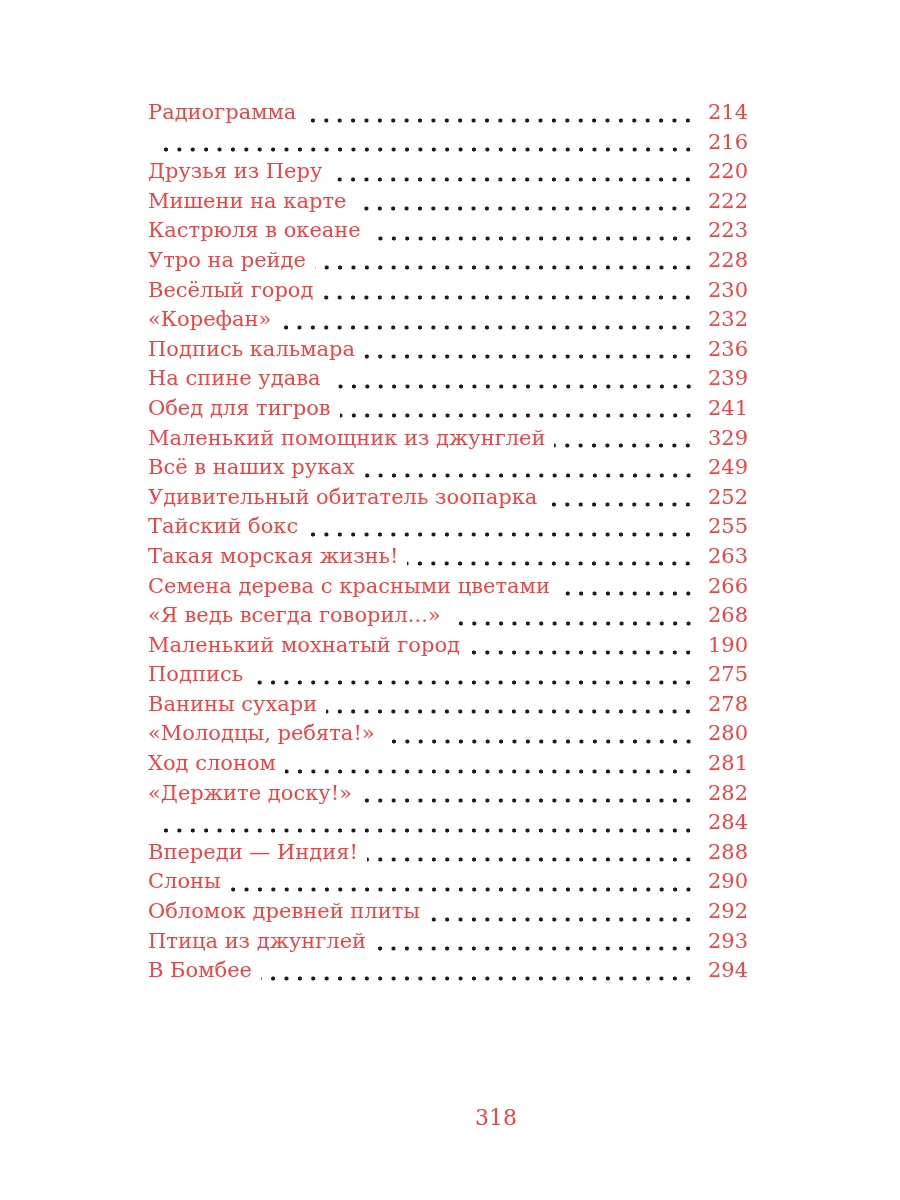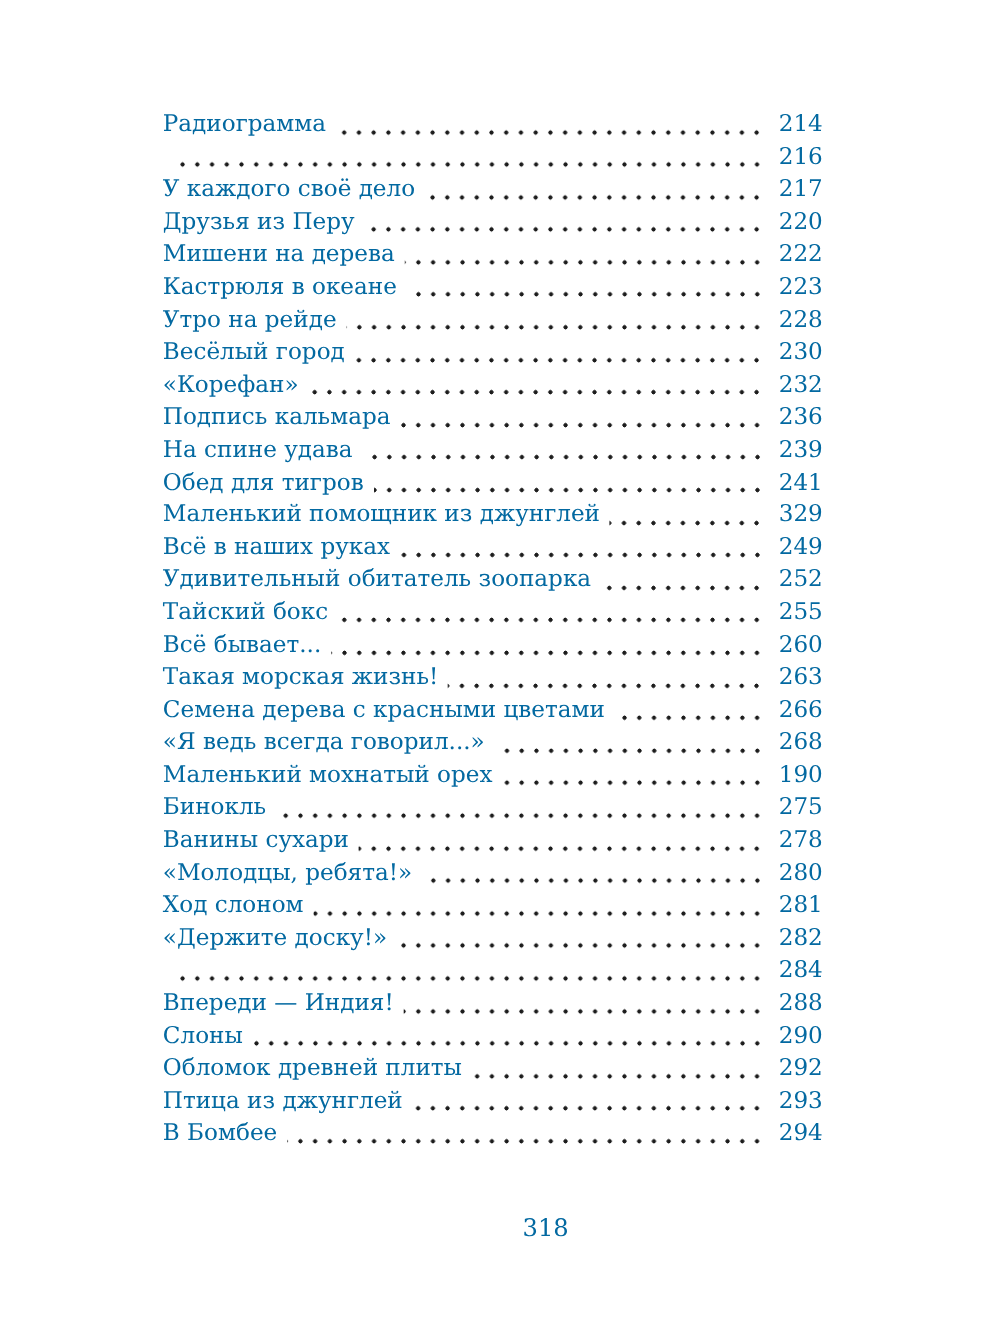--- a/index.html
+++ b/index.html
@@ -7,21 +7,21 @@
     padding: 0;
     background: #ffffff;
   }
   .page {
     position: relative;
     width: 824px;
     height: 1200px;
     background: #ffffff;
     overflow: hidden;
     font-family: "DejaVu Serif", "Liberation Serif", serif;
-    color: #0369a1;
+    color: #ef4444;
   }
   .toc {
     position: absolute;
     left: 148px;
     top: 98px;
     width: 600px;
   }
   .toc-row {
     display: flex;
     align-items: baseline;
@@ -68,34 +68,29 @@
     <span class="toc-title">Радиограмма</span>
     <span class="toc-leader"></span>
     <span class="toc-page">214</span>
   </div>
 
   <div class="toc-row">
     <span class="toc-leader"></span>
     <span class="toc-page">216</span>
   </div>
 
-  <div class="toc-row">
-    <span class="toc-title">У каждого своё дело</span>
-    <span class="toc-leader"></span>
-    <span class="toc-page">217</span>
-  </div>
 
   <div class="toc-row">
     <span class="toc-title">Друзья из Перу</span>
     <span class="toc-leader"></span>
     <span class="toc-page">220</span>
   </div>
 
   <div class="toc-row">
-    <span class="toc-title">Мишени на дерева</span>
+    <span class="toc-title">Мишени на карте</span>
     <span class="toc-leader"></span>
     <span class="toc-page">222</span>
   </div>
 
   <div class="toc-row">
     <span class="toc-title">Кастрюля в океане</span>
     <span class="toc-leader"></span>
     <span class="toc-page">223</span>
   </div>
 
@@ -153,52 +148,47 @@
     <span class="toc-leader"></span>
     <span class="toc-page">252</span>
   </div>
 
   <div class="toc-row">
     <span class="toc-title">Тайский бокс</span>
     <span class="toc-leader"></span>
     <span class="toc-page">255</span>
   </div>
 
-  <div class="toc-row">
-    <span class="toc-title">Всё бывает...</span>
-    <span class="toc-leader"></span>
-    <span class="toc-page">260</span>
-  </div>
 
   <div class="toc-row">
     <span class="toc-title">Такая морская жизнь!</span>
     <span class="toc-leader"></span>
     <span class="toc-page">263</span>
   </div>
 
   <div class="toc-row">
     <span class="toc-title">Семена дерева с красными цветами</span>
     <span class="toc-leader"></span>
     <span class="toc-page">266</span>
   </div>
 
   <div class="toc-row">
     <span class="toc-title">«Я ведь всегда говорил...»</span>
     <span class="toc-leader"></span>
     <span class="toc-page">268</span>
   </div>
 
   <div class="toc-row">
-    <span class="toc-title">Маленький мохнатый орех</span>
+    <span class="toc-title">Маленький мохнатый город</span>
     <span class="toc-leader"></span>
     <span class="toc-page">190</span>
   </div>
 
   <div class="toc-row">
-    <span class="toc-title">Бинокль</span>
+    <span class="toc-title">Подпись</span>
     <span class="toc-leader"></span>
     <span class="toc-page">275</span>
   </div>
 
   <div class="toc-row">
     <span class="toc-title">Ванины сухари</span>
     <span class="toc-leader"></span>
     <span class="toc-page">278</span>
   </div>
 

